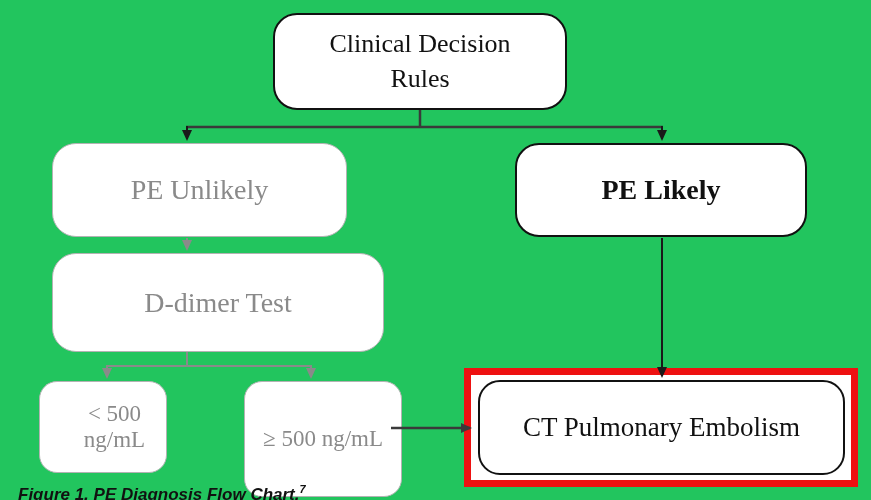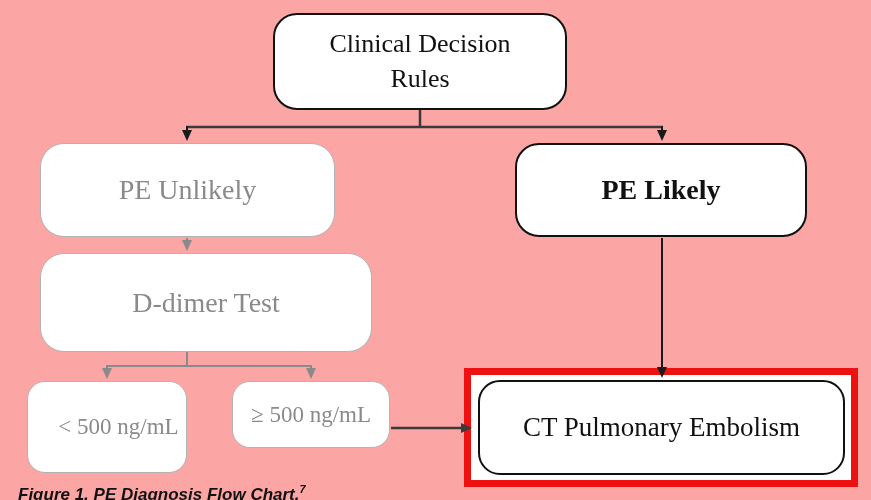--- a/index.html
+++ b/index.html
@@ -5,21 +5,21 @@
   html, body {
     margin: 0;
     padding: 0;
     background: #ffffff;
   }
   #canvas {
     position: relative;
     width: 871px;
     height: 500px;
     overflow: hidden;
-    background: #fca5a5;
+    background: #22c55e;
     font-family: "Liberation Serif", "DejaVu Serif", serif;
   }
   .node {
     position: absolute;
     display: flex;
     align-items: center;
     justify-content: center;
     text-align: center;
     background: #ffffff;
     box-sizing: border-box;
@@ -27,20 +27,21 @@
   }
   .node .lines { line-height: 1.32; }
 
   .node.black-node {
     border: 2.5px solid #111111;
     color: #111111;
   }
   .node.gray-node {
     border: 1.5px solid #b3b3b3;
     color: #8a8a8a;
+    margin-left: 12px;
   }
 
   #node-clinical-decision {
     left: 273px; top: 13px; width: 294px; height: 97px;
     border-radius: 24px;
     font-size: 26px;
   }
   #side-note {
     position: absolute;
     left: 578px; top: 20px;
@@ -59,27 +60,27 @@
     border-radius: 24px;
     font-size: 28px;
     font-weight: bold;
   }
   #node-d-dimer {
     left: 40px; top: 253px; width: 332px; height: 99px;
     border-radius: 24px;
     font-size: 28px;
   }
   #node-lt500 {
-    left: 27px; top: 381px; width: 160px; height: 92px;
+    left: 27px; top: 381px; width: 128px; height: 92px;
     border-radius: 18px;
     font-size: 23px;
     padding-left: 23px;
   }
   #node-gte500 {
-    left: 232px; top: 381px; width: 158px; height: 67px;
+    left: 232px; top: 381px; width: 158px; height: 116px;
     border-radius: 18px;
     font-size: 23px;
   }
   #ctpa-highlight {
     position: absolute;
     left: 464px; top: 368px; width: 394px; height: 119px;
     border: 7px solid #ee1111;
     box-sizing: border-box;
     background: #ffffff;
     z-index: 1;

